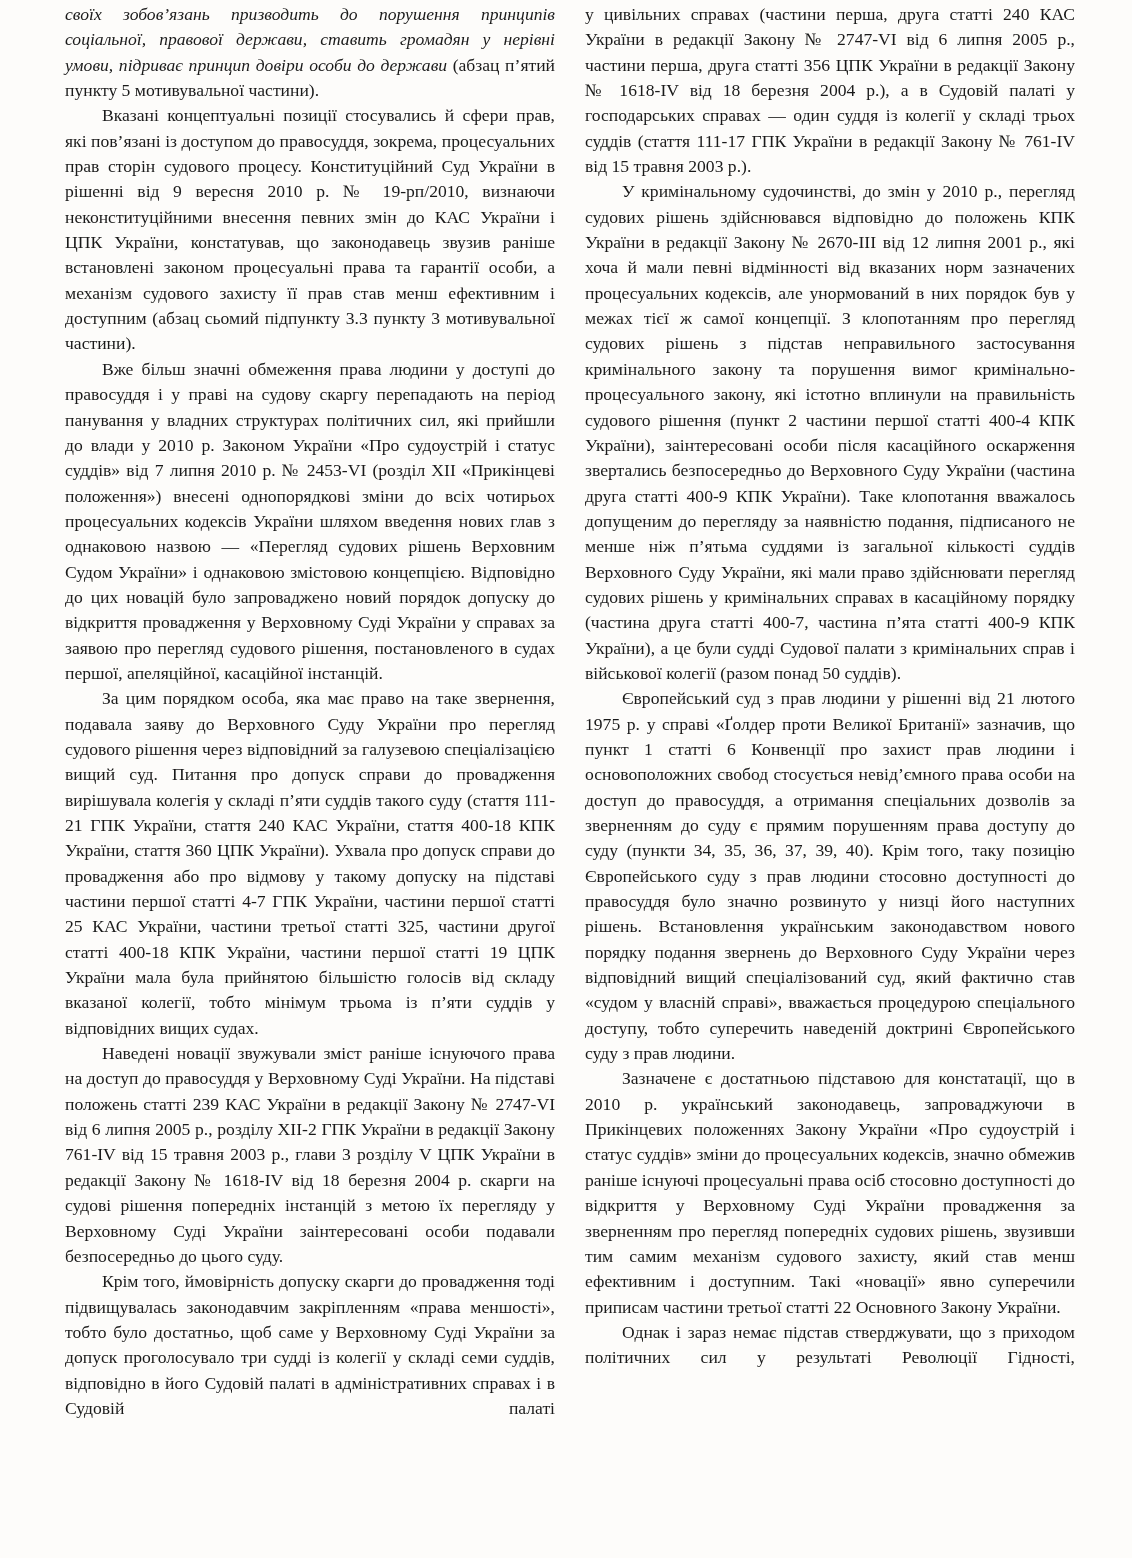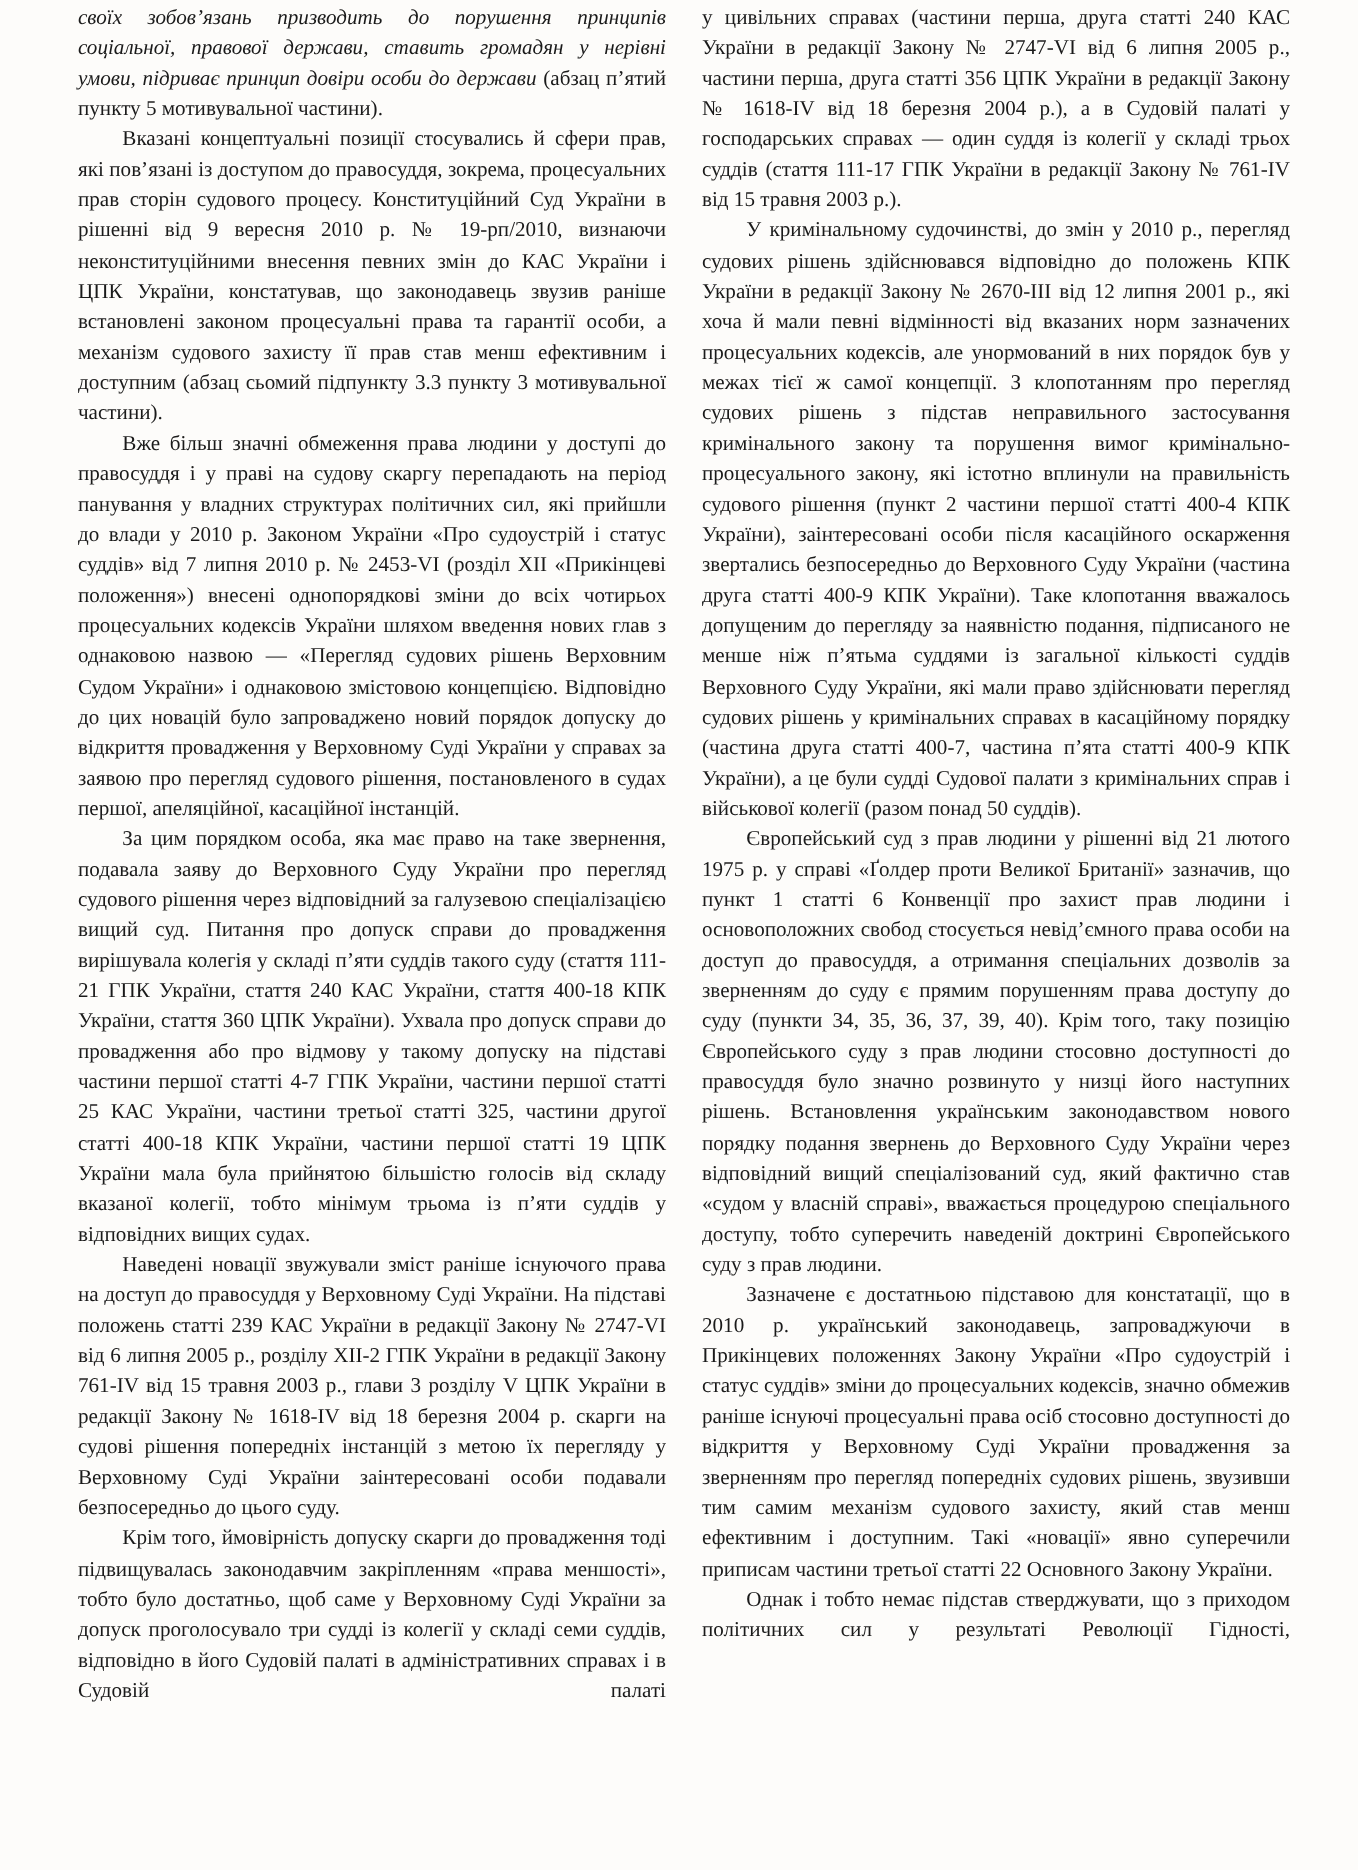--- a/index.html
+++ b/index.html
@@ -51,15 +51,15 @@
     <p>Вже більш значні обмеження права людини у доступі до правосуддя і у праві на судову скаргу перепадають на період панування у владних структурах політичних сил, які прийшли до влади у 2010 р. Законом України «Про судоустрій і статус суддів» від 7 липня 2010 р. № 2453-VI (розділ XII «Прикінцеві положення») внесені однопорядкові зміни до всіх чотирьох процесуальних кодексів України шляхом введення нових глав з однаковою назвою — «Перегляд судових рішень Верховним Судом України» і однаковою змістовою концепцією. Відповідно до цих новацій було запроваджено новий порядок допуску до відкриття провадження у Верховному Суді України у справах за заявою про перегляд судового рішення, постановленого в судах першої, апеляційної, касаційної інстанцій.</p>
     <p>За цим порядком особа, яка має право на таке звернення, подавала заяву до Верховного Суду України про перегляд судового рішення через відповідний за галузевою спеціалізацією вищий суд. Питання про допуск справи до провадження вирішувала колегія у складі п’яти суддів такого суду (стаття 111-21 ГПК України, стаття 240 КАС України, стаття 400-18 КПК України, стаття 360 ЦПК України). Ухвала про допуск справи до провадження або про відмову у такому допуску на підставі частини першої статті 4-7 ГПК України, частини першої статті 25 КАС України, частини третьої статті 325, частини другої статті 400-18 КПК України, частини першої статті 19 ЦПК України мала була прийнятою більшістю голосів від складу вказаної колегії, тобто мінімум трьома із п’яти суддів у відповідних вищих судах.</p>
     <p>Наведені новації звужували зміст раніше існуючого права на доступ до правосуддя у Верховному Суді України. На підставі положень статті 239 КАС України в редакції Закону № 2747-VI від 6 липня 2005 р., розділу XII-2 ГПК України в редакції Закону 761-IV від 15 травня 2003 р., глави 3 розділу V ЦПК України в редакції Закону № 1618-IV від 18 березня 2004 р. скарги на судові рішення попередніх інстанцій з метою їх перегляду у Верховному Суді України заінтересовані особи подавали безпосередньо до цього суду.</p>
     <p class="last-line-full">Крім того, ймовірність допуску скарги до провадження тоді підвищувалась законодавчим закріпленням «права меншості», тобто було достатньо, щоб саме у Верховному Суді України за допуск проголосувало три судді із колегії у складі семи суддів, відповідно в його Судовій палаті в адміністративних справах і в Судовій палаті</p>
   </div>
   <div class="column">
     <p class="cont">у цивільних справах (частини перша, друга статті 240 КАС України в редакції Закону № 2747-VI від 6 липня 2005 р., частини перша, друга статті 356 ЦПК України в редакції Закону № 1618-IV від 18 березня 2004 р.), а в Судовій палаті у господарських справах — один суддя із колегії у складі трьох суддів (стаття 111-17 ГПК України в редакції Закону № 761-IV від 15 травня 2003 р.).</p>
     <p>У кримінальному судочинстві, до змін у 2010 р., перегляд судових рішень здійснювався відповідно до положень КПК України в редакції Закону № 2670-III від 12 липня 2001 р., які хоча й мали певні відмінності від вказаних норм зазначених процесуальних кодексів, але унормований в них порядок був у межах тієї ж самої концепції. З клопотанням про перегляд судових рішень з підстав неправильного застосування кримінального закону та порушення вимог кримінально-процесуального закону, які істотно вплинули на правильність судового рішення (пункт 2 частини першої статті 400-4 КПК України), заінтересовані особи після касаційного оскарження звертались безпосередньо до Верховного Суду України (частина друга статті 400-9 КПК України). Таке клопотання вважалось допущеним до перегляду за наявністю подання, підписаного не менше ніж п’ятьма суддями із загальної кількості суддів Верховного Суду України, які мали право здійснювати перегляд судових рішень у кримінальних справах в касаційному порядку (частина друга статті 400-7, частина п’ята статті 400-9 КПК України), а це були судді Судової палати з кримінальних справ і військової колегії (разом понад 50 суддів).</p>
     <p>Європейський суд з прав людини у рішенні від 21 лютого 1975 р. у справі «Ґолдер проти Великої Британії» зазначив, що пункт 1 статті 6 Конвенції про захист прав людини і основоположних свобод стосується невід’ємного права особи на доступ до правосуддя, а отримання спеціальних дозволів за зверненням до суду є прямим порушенням права доступу до суду (пункти 34, 35, 36, 37, 39, 40). Крім того, таку позицію Європейського суду з прав людини стосовно доступності до правосуддя було значно розвинуто у низці його наступних рішень. Встановлення українським законодавством нового порядку подання звернень до Верховного Суду України через відповідний вищий спеціалізований суд, який фактично став «судом у власній справі», вважається процедурою спеціального доступу, тобто суперечить наведеній доктрині Європейського суду з прав людини.</p>
     <p>Зазначене є достатньою підставою для констатації, що в 2010 р. український законодавець, запроваджуючи в Прикінцевих положеннях Закону України «Про судоустрій і статус суддів» зміни до процесуальних кодексів, значно обмежив раніше існуючі процесуальні права осіб стосовно доступності до відкриття у Верховному Суді України провадження за зверненням про перегляд попередніх судових рішень, звузивши тим самим механізм судового захисту, який став менш ефективним і доступним. Такі «новації» явно суперечили приписам частини третьої статті 22 Основного Закону України.</p>
-    <p class="last-line-full">Однак і тобто немає підстав стверджувати, що з приходом політичних сил у результаті Революції Гідності,</p>
+    <p class="last-line-full">Однак і зараз немає підстав стверджувати, що з приходом політичних сил у результаті Революції Гідності,</p>
   </div>
 </div>
 
 </body></html>

